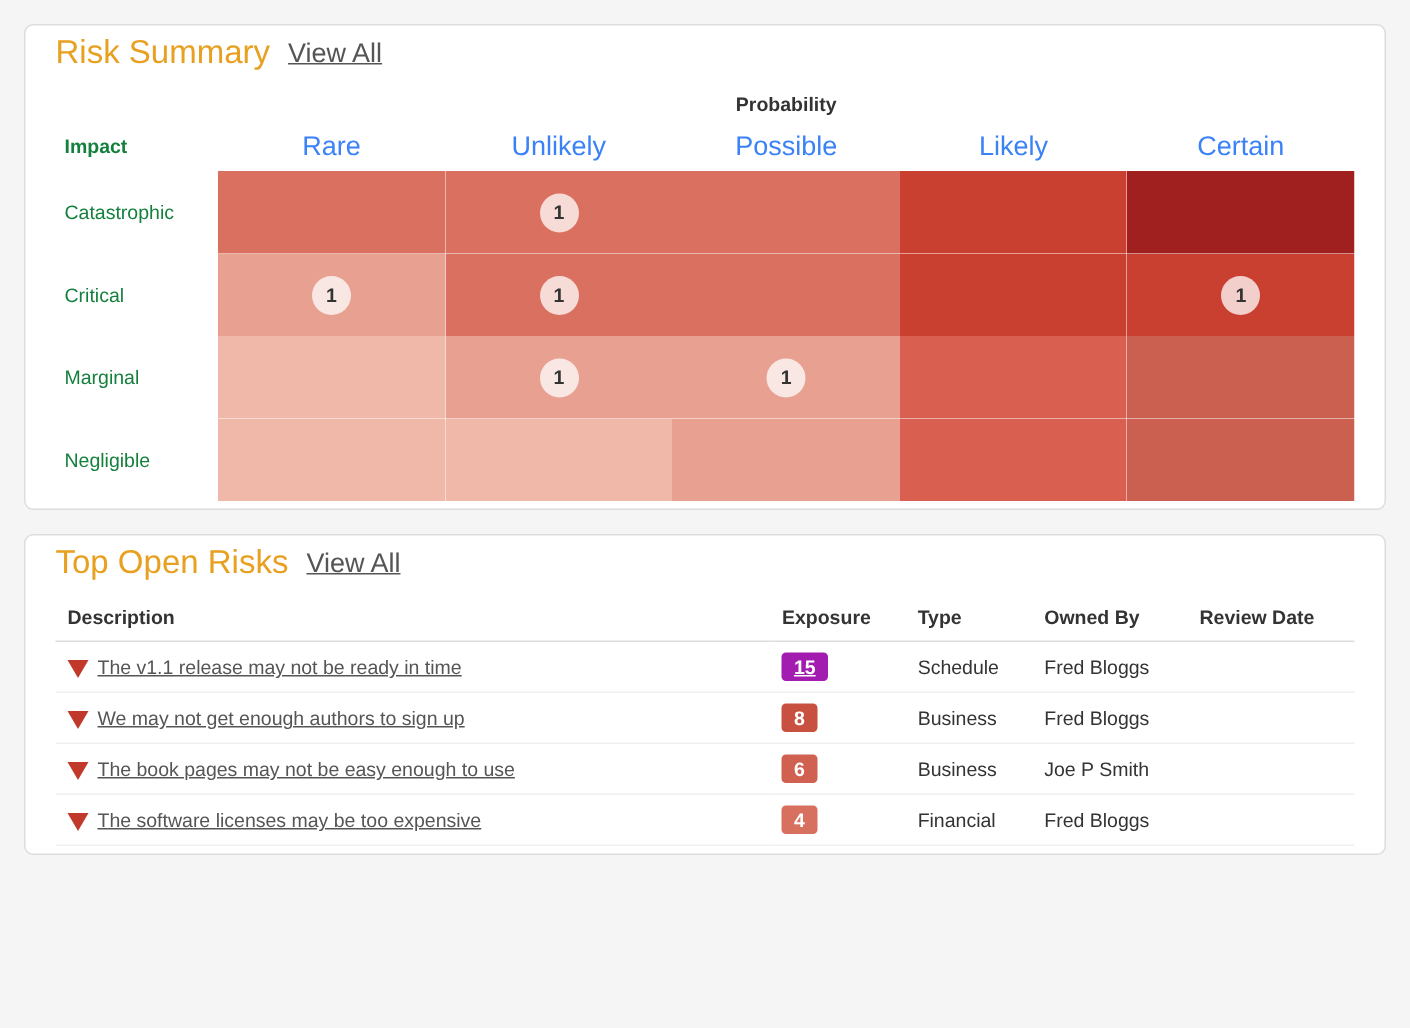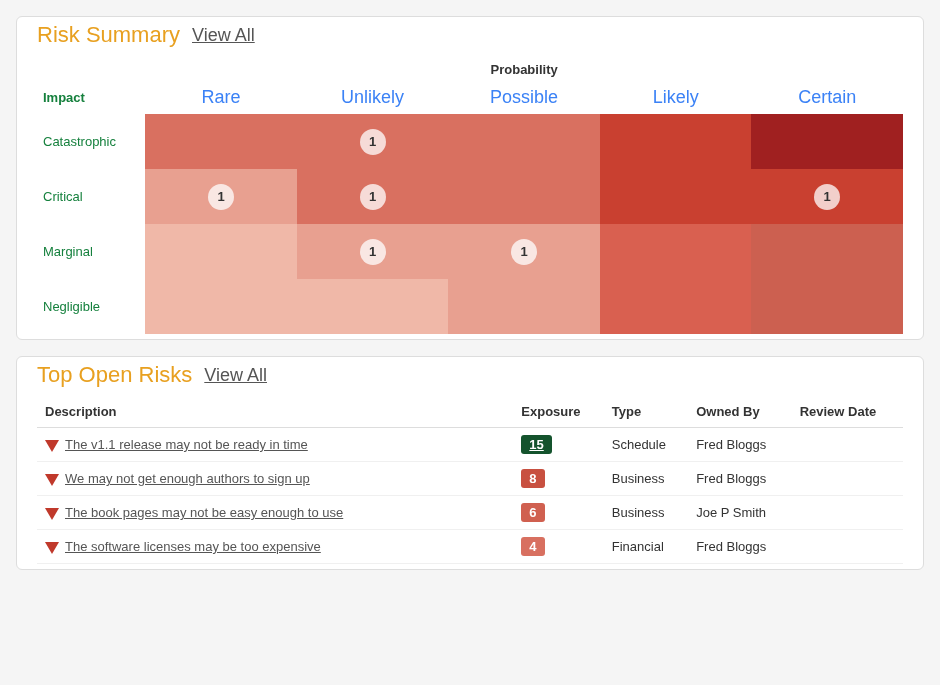--- a/index.html
+++ b/index.html
@@ -128,21 +128,21 @@
       vertical-align: middle;
     }
     .exposure-badge {
       display: inline-block;
       padding: 2px 8px;
       border-radius: 3px;
       font-weight: bold;
       font-size: 13px;
       color: #fff;
     }
-    .exp-15 { background: #14532d; text-decoration: underline; }
+    .exp-15 { background: #a21caf; text-decoration: underline; }
     .exp-8  { background: #c85040; }
     .exp-6  { background: #d06050; }
     .exp-4  { background: #d87060; }
     .matrix-wrapper {
       overflow-x: auto;
     }
   </style>
 </head>
 <body>
 

